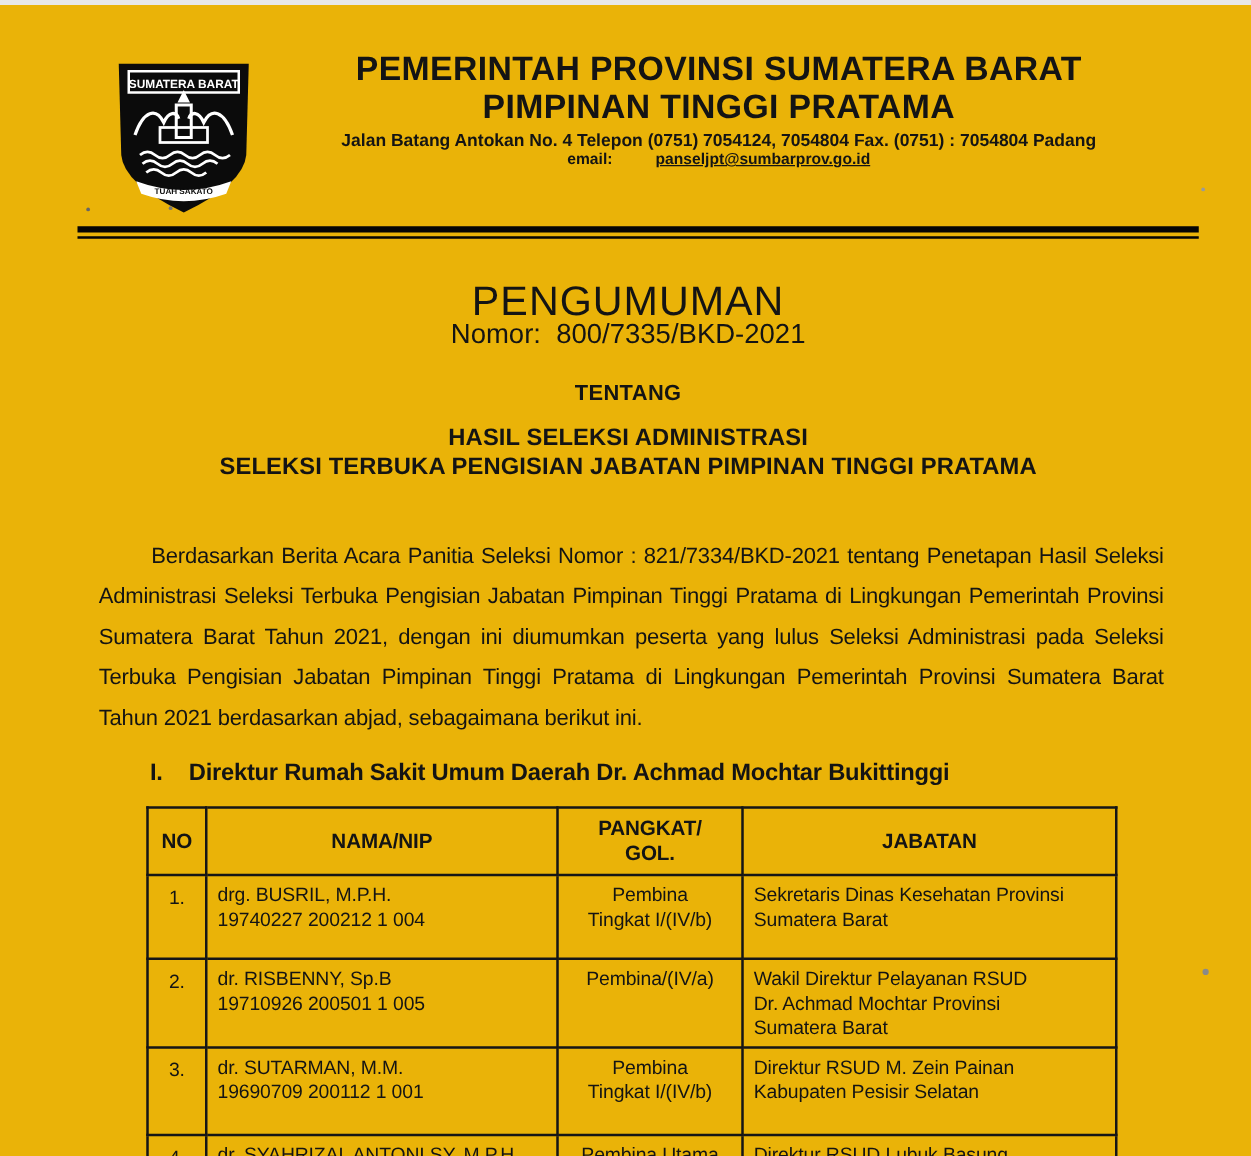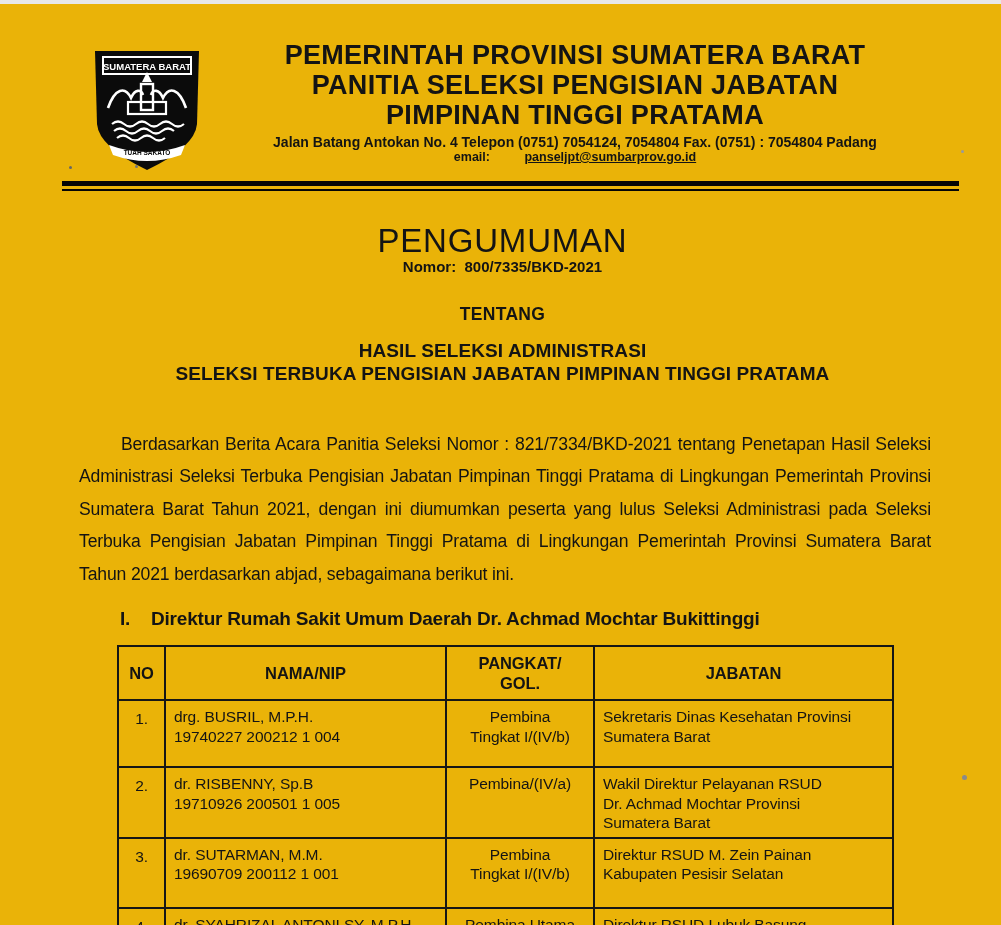--- a/index.html
+++ b/index.html
@@ -18,21 +18,21 @@
   .lh-email { font-size:12.5px; font-weight:bold; line-height:15px; }
   .lh-email .mail { text-decoration:underline;padding-left:31px; }
   .rule-double {
     position:absolute; left:62px; top:177px; width:897px; height:10px;
     border-top:5px solid #050505; border-bottom:2px solid #050505;
   }
 
   
   .title-block { position:absolute; left:60px; top:224px; width:885px; text-align:center; }
   .ann-title { font-size:33px; font-weight:normal; line-height:26px; letter-spacing:.8px; }
-  .ann-number { font-size:15px; font-weight:bold; line-height:22px; margin-top:2px; white-space:pre; }
+  .ann-number { font-size:22px; font-weight:normal; line-height:22px; margin-top:2px; white-space:pre; }
   .ann-about { font-size:17.5px; font-weight:bold; margin-top:26px; line-height:20px; letter-spacing:.3px; }
   .ann-subject { font-size:19px; font-weight:bold; line-height:22.5px; margin-top:16px; letter-spacing:.1px; }
 
   
   .paragraph {
     position:absolute; left:79px; top:424px; width:852px;
     font-size:17.6px; line-height:32.4px; text-align:justify;
     text-indent:42px; letter-spacing:-.15px;
   }
 
@@ -96,21 +96,20 @@
         <path d="M26 83 q6 -5 12 0 t12 0 t12 0 t12 0 t12 0" fill="none" stroke="#ffffff" stroke-width="2.2"></path>
         <path d="M29 90 q6 -5 12 0 t12 0 t12 0 t12 0" fill="none" stroke="#ffffff" stroke-width="2.2"></path>
 
         <path d="M21 97 Q59 111 97 97 L93 107 Q59 119 25 107 Z" fill="#ffffff"></path>
         <text x="59" y="107" fill="#0b0b0b" font-size="6.5" font-weight="bold" text-anchor="middle" font-family="Liberation Sans, sans-serif">TUAH SAKATO</text>
       </svg>
     </div>
 
     <div class="lh-text">
       <div class="lh-org">PEMERINTAH PROVINSI SUMATERA BARAT</div>
-      <div class="lh-org">PANITIA SELEKSI PENGISIAN JABATAN</div>
       <div class="lh-org">PIMPINAN TINGGI PRATAMA</div>
       <div class="lh-addr">Jalan Batang Antokan No. 4 Telepon (0751) 7054124, 7054804 Fax. (0751) : 7054804 Padang</div>
       <div class="lh-email"><span>email:</span> <span class="mail">panseljpt@sumbarprov.go.id</span></div>
     </div>
   </div>
 
   <div class="rule-double"></div>
 
   <div class="title-block">
     <div class="ann-title">PENGUMUMAN</div>

